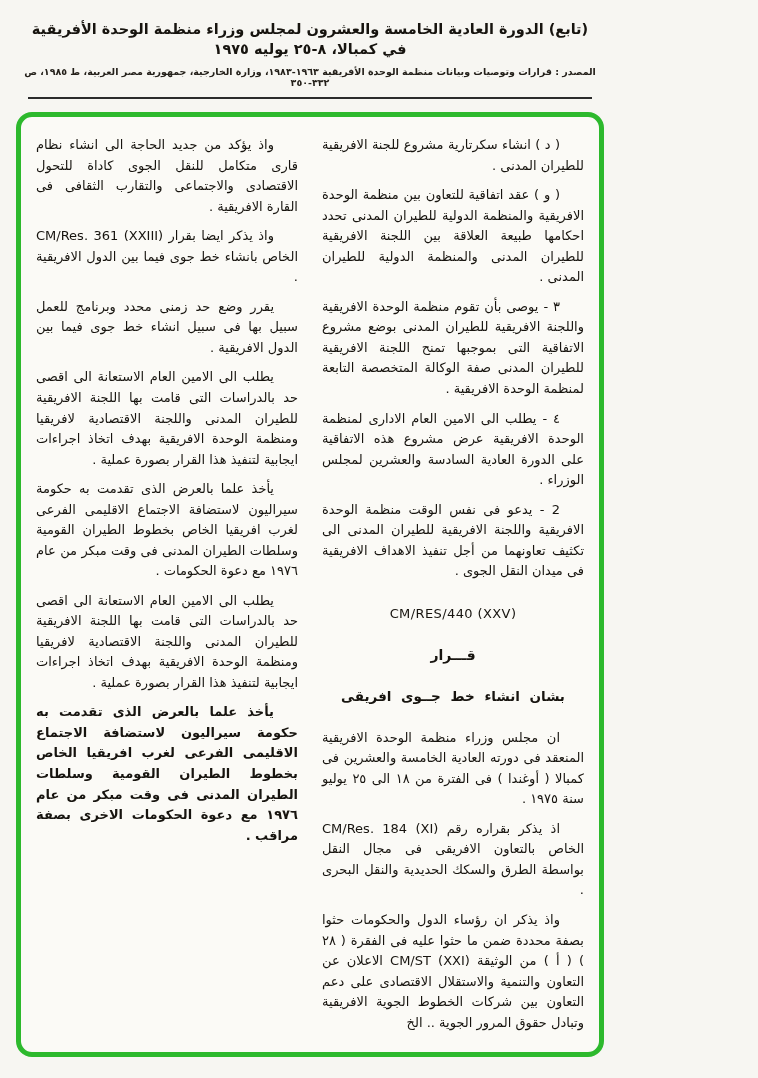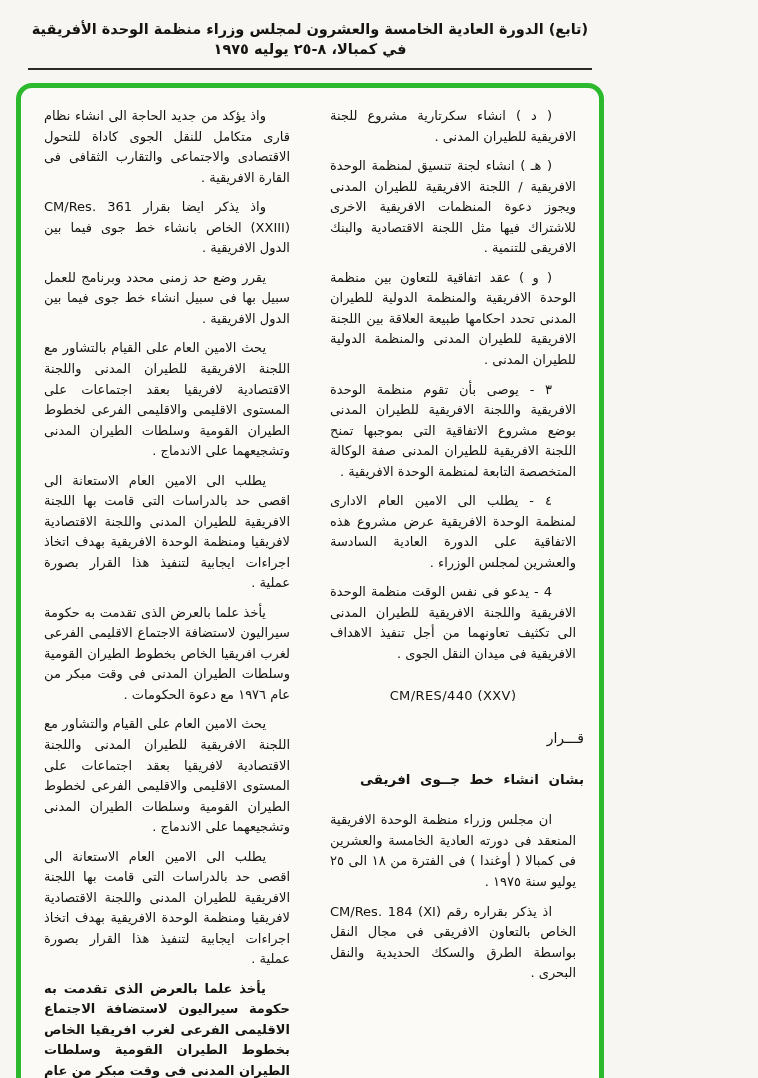--- a/index.html
+++ b/index.html
@@ -51,84 +51,83 @@
     gap: 24px;
     direction: rtl;
   }
   .col {
     flex: 1 1 0;
     font-size: 13px;
     line-height: 1.58;
     text-align: justify;
   }
   p.para {
-    margin: 0 8px 9px;
+    margin: 0 0 9px;
     text-indent: 24px;
   }
   p.bold { font-weight: bold; }
   p.code {
     direction: ltr;
     text-align: center;
     text-indent: 0;
     margin: 22px 0 20px;
     font-size: 13px;
     letter-spacing: 0.4px;
   }
   p.heading {
-    text-align: right;
+    text-align: center;
     text-indent: 0;
-    font-weight: normal;
+    font-weight: bold;
     font-size: 14px;
     margin: 0 0 20px;
     word-spacing: 8px;
   }
   p.subheading {
-    text-align: right;
+    text-align: center;
     text-indent: 0;
     font-weight: bold;
     font-size: 13.5px;
     margin: 0 0 20px;
     word-spacing: 5px;
   }
 </style>
 </head>
 <body>
 
 <div class="page">
 
   <header class="doc-header">
     <div class="doc-title">(تابع) الدورة العادية الخامسة والعشرون لمجلس وزراء منظمة الوحدة الأفريقية في كمبالا، ٨-٢٥ يوليه ١٩٧٥</div>
+    <div class="doc-source">المصدر : قرارات وتوصيات وبيانات منظمة الوحدة الأفريقية ١٩٦٣-١٩٨٣، وزارة الخارجية، جمهورية مصر العربية، ط ١٩٨٥، ص ٣٣٢-٣٥٠</div>
     <div class="doc-rule"></div>
   </header>
 
   <main class="content-frame" style="border-color: rgb(45, 185, 45);">
     <div class="columns">
 
       <section class="col col-right">
         <p class="para">( د ) انشاء سكرتارية مشروع للجنة الافريقية للطيران المدنى .</p>
-        <p class="para">( هـ ) انشاء لجنة تنسيق لمنظمة الوحدة الافريقية / اللجنة الافريقية للطيران المدنى ويجوز دعوة المنظمات الافريقية الاخرى للاشتراك فيها مثل اللجنة الاقتصادية والبنك الافريقى للتنمية .</p>
         <p class="para">( و ) عقد اتفاقية للتعاون بين منظمة الوحدة الافريقية والمنظمة الدولية للطيران المدنى تحدد احكامها طبيعة العلاقة بين اللجنة الافريقية للطيران المدنى والمنظمة الدولية للطيران المدنى .</p>
         <p class="para">٣ - يوصى بأن تقوم منظمة الوحدة الافريقية واللجنة الافريقية للطيران المدنى بوضع مشروع الاتفاقية التى بموجبها تمنح اللجنة الافريقية للطيران المدنى صفة الوكالة المتخصصة التابعة لمنظمة الوحدة الافريقية .</p>
         <p class="para">٤ - يطلب الى الامين العام الادارى لمنظمة الوحدة الافريقية عرض مشروع هذه الاتفاقية على الدورة العادية السادسة والعشرين لمجلس الوزراء .</p>
-        <p class="para">4 - يدعو فى نفس الوقت منظمة الوحدة الافريقية واللجنة الافريقية للطيران المدنى الى تكثيف تعاونهما من أجل تنفيذ الاهداف الافريقية فى ميدان النقل الجوى .</p>
+        <p class="para">2 - يدعو فى نفس الوقت منظمة الوحدة الافريقية واللجنة الافريقية للطيران المدنى الى تكثيف تعاونهما من أجل تنفيذ الاهداف الافريقية فى ميدان النقل الجوى .</p>
         <p class="code">CM/RES/440 (XXV)</p>
         <p class="heading">قـــرار</p>
         <p class="subheading">بشان انشاء خط جــوى افريقى</p>
         <p class="para">ان مجلس وزراء منظمة الوحدة الافريقية المنعقد فى دورته العادية الخامسة والعشرين فى كمبالا ( أوغندا ) فى الفترة من ١٨ الى ٢٥ يوليو سنة ١٩٧٥ .</p>
         <p class="para">اذ يذكر بقراره رقم CM/Res. 184 (XI) الخاص بالتعاون الافريقى فى مجال النقل بواسطة الطرق والسكك الحديدية والنقل البحرى .</p>
+        <p class="para">واذ يذكر ان رؤساء الدول والحكومات حثوا بصفة محددة ضمن ما حثوا عليه فى الفقرة ( ٢٨ ) ( أ ) من الوثيقة CM/ST (XXI) الاعلان عن التعاون والتنمية والاستقلال الاقتصادى على دعم التعاون بين شركات الخطوط الجوية الافريقية وتبادل حقوق المرور الجوية .. الخ</p>
       </section>
 
       <section class="col col-left">
         <p class="para">واذ يؤكد من جديد الحاجة الى انشاء نظام قارى متكامل للنقل الجوى كاداة للتحول الاقتصادى والاجتماعى والتقارب الثقافى فى القارة الافريقية .</p>
         <p class="para">واذ يذكر ايضا بقرار CM/Res. 361 (XXIII) الخاص بانشاء خط جوى فيما بين الدول الافريقية .</p>
         <p class="para">يقرر وضع حد زمنى محدد وبرنامج للعمل سبيل بها فى سبيل انشاء خط جوى فيما بين الدول الافريقية .</p>
-        <p class="para">يحث الامين العام على القيام بالتشاور مع اللجنة الافريقية للطيران المدنى واللجنة الاقتصادية لافريقيا بعقد اجتماعات على المستوى الاقليمى والاقليمى الفرعى لخطوط الطيران القومية وسلطات الطيران المدنى وتشجيعهما على الاندماج .</p>
         <p class="para">يطلب الى الامين العام الاستعانة الى اقصى حد بالدراسات التى قامت بها اللجنة الافريقية للطيران المدنى واللجنة الاقتصادية لافريقيا ومنظمة الوحدة الافريقية بهدف اتخاذ اجراءات ايجابية لتنفيذ هذا القرار بصورة عملية .</p>
         <p class="para">يأخذ علما بالعرض الذى تقدمت به حكومة سيراليون لاستضافة الاجتماع الاقليمى الفرعى لغرب افريقيا الخاص بخطوط الطيران القومية وسلطات الطيران المدنى فى وقت مبكر من عام ١٩٧٦ مع دعوة الحكومات .</p>
-        <p class="para">يحث الامين العام على القيام والتشاور مع اللجنة الافريقية للطيران المدنى واللجنة الاقتصادية لافريقيا بعقد اجتماعات على المستوى الاقليمى والاقليمى الفرعى لخطوط الطيران القومية وسلطات الطيران المدنى وتشجيعهما على الاندماج .</p>
         <p class="para">يطلب الى الامين العام الاستعانة الى اقصى حد بالدراسات التى قامت بها اللجنة الافريقية للطيران المدنى واللجنة الاقتصادية لافريقيا ومنظمة الوحدة الافريقية بهدف اتخاذ اجراءات ايجابية لتنفيذ هذا القرار بصورة عملية .</p>
         <p class="para bold">يأخذ علما بالعرض الذى تقدمت به حكومة سيراليون لاستضافة الاجتماع الاقليمى الفرعى لغرب افريقيا الخاص بخطوط الطيران القومية وسلطات الطيران المدنى فى وقت مبكر من عام ١٩٧٦ مع دعوة الحكومات الاخرى بصفة مراقب .</p>
       </section>
 
     </div>
   </main>
 
 </div>
 
 </body></html>

